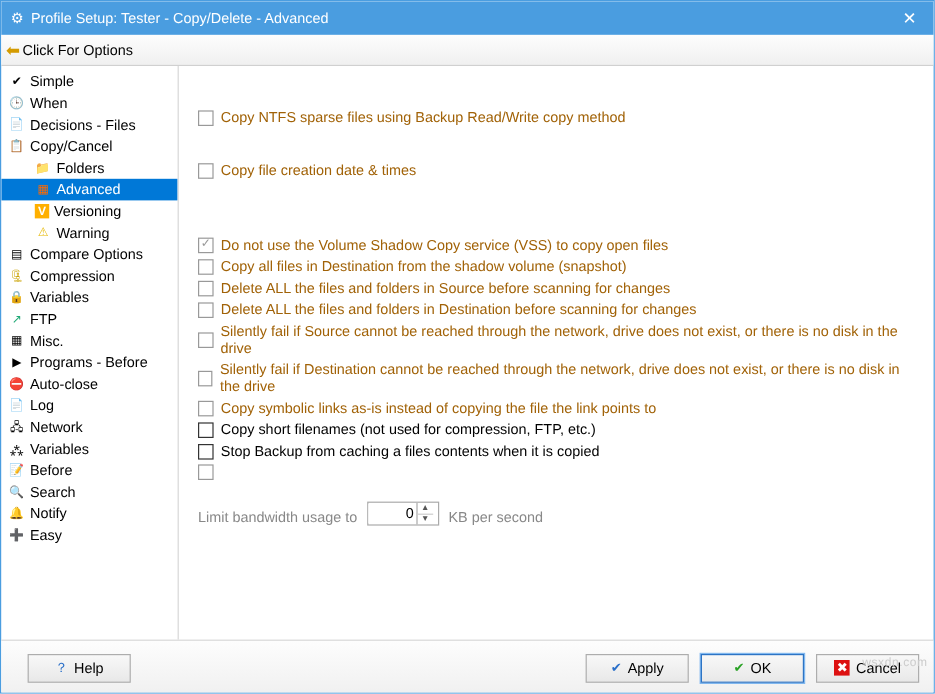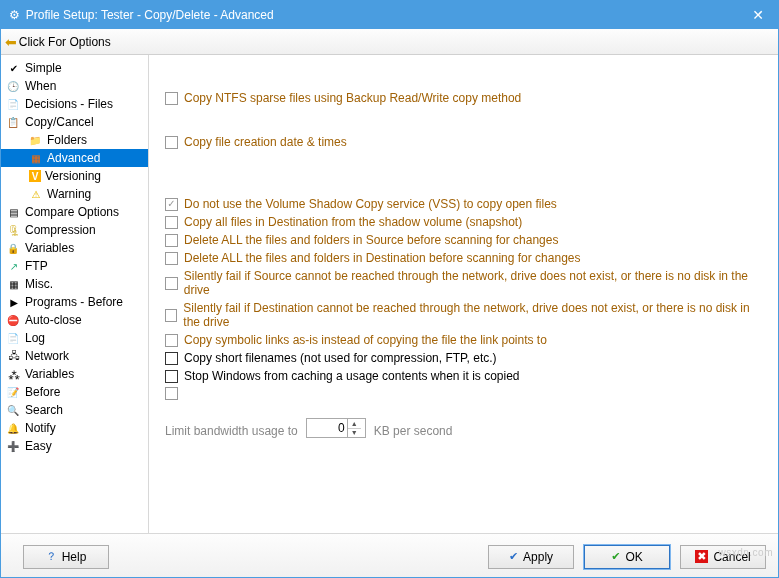--- a/index.html
+++ b/index.html
@@ -248,21 +248,21 @@
     <div class="row dim">
         <span class="chk"></span>
         <span>Copy symbolic links as-is instead of copying the file the link points to</span>
       </div>
     <div class="row">
         <span class="chk dark"></span>
         <span>Copy short filenames (not used for compression, FTP, etc.)</span>
       </div>
     <div class="row">
         <span class="chk dark"></span>
-        <span>Stop Windows from caching a usage contents when it is copied</span>
+        <span>Stop Backup from caching a files contents when it is copied</span>
       </div>
     <div class="row dim">
         <span class="chk"></span>
       </div>
 
     <div class="bwrow">
       <span>Limit bandwidth usage to</span>
       <span class="spin">
         <input value="0" style="">
         <span class="arrows">

